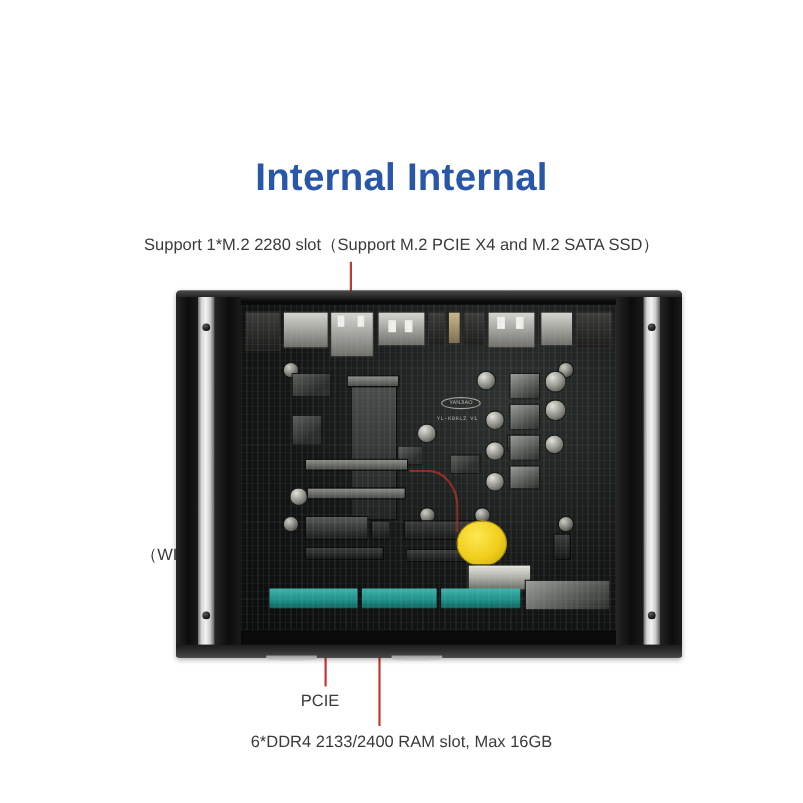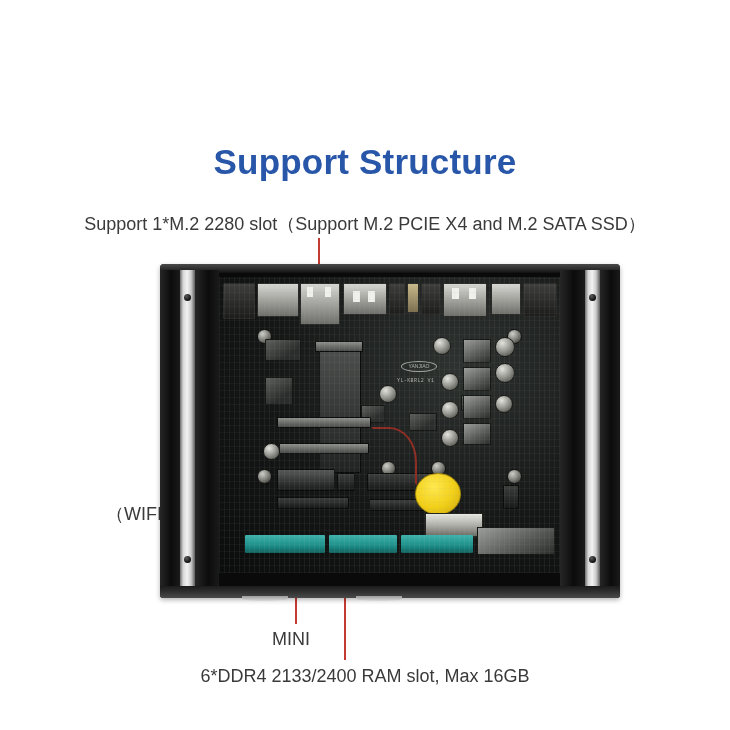--- a/index.html
+++ b/index.html
@@ -26,21 +26,21 @@
     font-size: 35px;
     font-weight: bold;
     color: #2856a8;
     letter-spacing: 0.2px;
   }
 
   
   .caption {
     position: absolute;
     color: #3a3a3a;
-    font-size: 18px;
+    font-size: 15px;
     white-space: nowrap;
     line-height: 1.32;
   }
   .cap-top   { left: 0; top: 213px; width: 730px; text-align: center; }
   .cap-left  { left: 18px; top: 455px; width: 220px; text-align: right; }
   .cap-sata  { left: 236px; top: 628px; width: 110px; text-align: center; }
   .cap-ram   { left: 0; top: 665px; width: 730px; text-align: center; }
 
   
   .leader {
@@ -248,31 +248,31 @@
     height: 5px;
     border-radius: 0 0 50% 50%;
     background: linear-gradient(180deg, #9a9a9a 0%, #d9d9d9 100%);
   }
 </style>
 </head>
 <body>
 
 <div id="page">
 
-  <div class="title">Support Structure</div>
+  <div class="title">Internal Internal</div>
 
   <div class="caption cap-top">Support 1*M.2 2280 slot（Support M.2 PCIE X4 and M.2 SATA SSD）</div>
 
   <div class="caption cap-left">
     <div>1*MINI</div>
     <div>PCIE slot</div>
     <div>（WIFI/3G/4G）</div>
   </div>
 
-  <div class="caption cap-sata">MINI</div>
+  <div class="caption cap-sata">PCIE</div>
   <div class="caption cap-ram">6*DDR4 2133/2400 RAM slot, Max 16GB</div>
 
   <div class="leader leader-v ld-m2"></div>
   <div class="leader leader-h ld-mini"></div>
   <div class="leader leader-v ld-sata"></div>
   <div class="leader leader-v ld-ram"></div>
 
   <div class="device">
     <div class="chassis">
 

